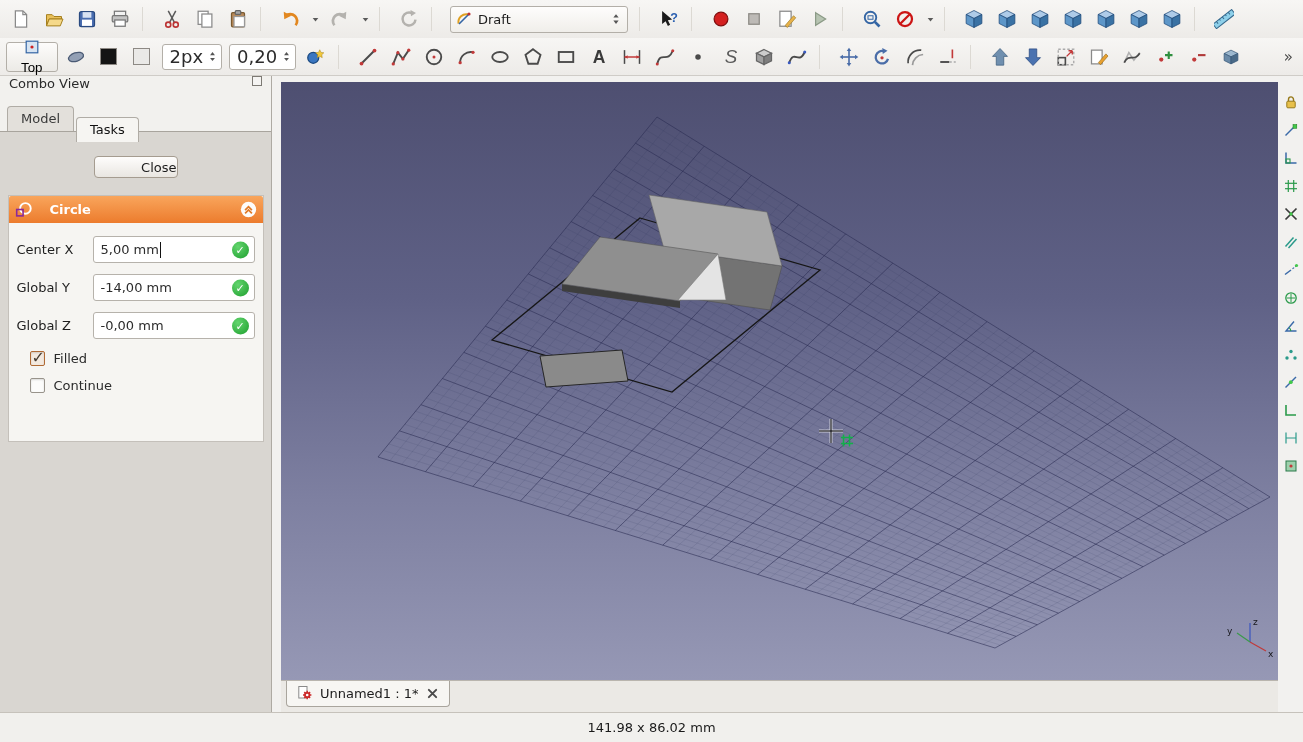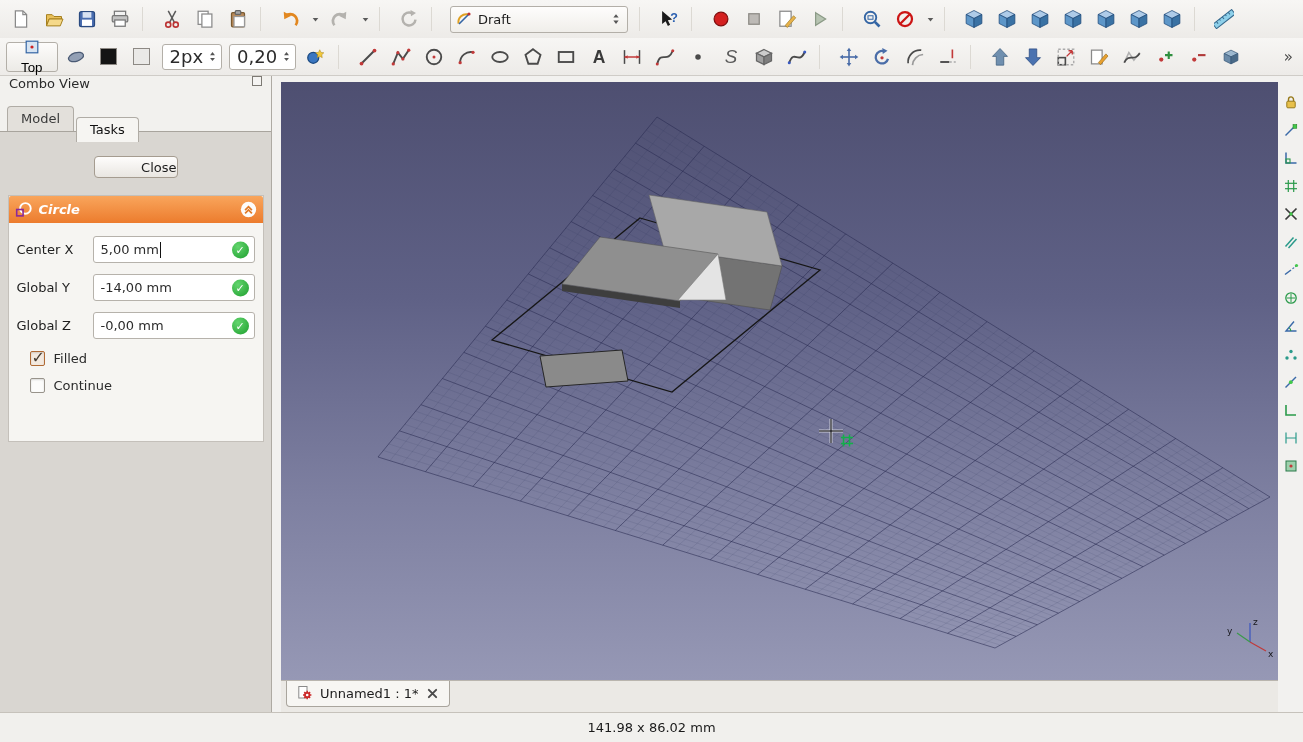--- a/index.html
+++ b/index.html
@@ -39,22 +39,22 @@
   .float-box { width: 10px; height: 10px; border: 1px solid #7d7a74; background: #f5f4f2; }
   .cv-tabs { display: flex; align-items: flex-end; padding: 0 7px; height: 28px; border-bottom: 1px solid #a8a49d; gap: 2px; }
   .tab { padding: 4px 13px 5px; border: 1px solid #b0aca5; border-bottom: none; border-radius: 4px 4px 0 0;
          background: #e3e0db; color: #3a3a3a; }
   .tab.active { background: #f6f5f2; position: relative; top: 11px; color: #111; }
   .cv-body { flex: 1; background: #d9d6d1; display: flex; flex-direction: column; align-items: center; padding-top: 14px; }
   .close-btn { width: 84px; height: 22px; margin: 10px 0 17px; border: 1px solid #a59c90; border-radius: 4px;
                background: linear-gradient(#fefdfc,#e9e6e1); font-size: 13px; color: #1c1c1c;
                font-family: inherit; text-align: right; }
   .task-box { width: 256px; background: #f6f5f2; border: 1px solid #c4c0ba; }
-  .task-header { height: 27px; display: flex; align-items: center; gap: 7px; padding: 0 6px; color: #fff;
-                 font-weight: bold; background: linear-gradient(#f9a55c, #ec7c2d); border-radius: 2px 2px 0 0; font-style: italic; }
+  .task-header { height: 27px; display: flex; align-items: center; gap: 18px; padding: 0 6px; color: #fff;
+                 font-weight: bold; background: linear-gradient(#f9a55c, #ec7c2d); border-radius: 2px 2px 0 0; }
   .task-header .collapse { margin-left: auto; display: flex; }
   .task-fields { padding: 13px 8px 48px; }
   .field-row { display: flex; align-items: center; margin-bottom: 11px; }
   .field-label { width: 76px; text-align: left; padding-right: 9px; color: #1e1e1e; }
   .field-input { position: relative; flex: 1; height: 27px; background: #fff; border: 1px solid #b6b2ab;
                  border-radius: 3px; display: flex; align-items: center; padding: 0 26px 0 7px; }
   .caret { width: 1px; height: 16px; background: #111; margin-left: 1px; }
   .valid { position: absolute; right: 5px; top: 50%; transform: translateY(-50%); width: 17px; height: 17px;
            border-radius: 50%; background: radial-gradient(circle at 35% 30%, #63d56e, #1d9e2d);
            color: #fff; font-size: 11px; display: flex; align-items: center; justify-content: center; }

